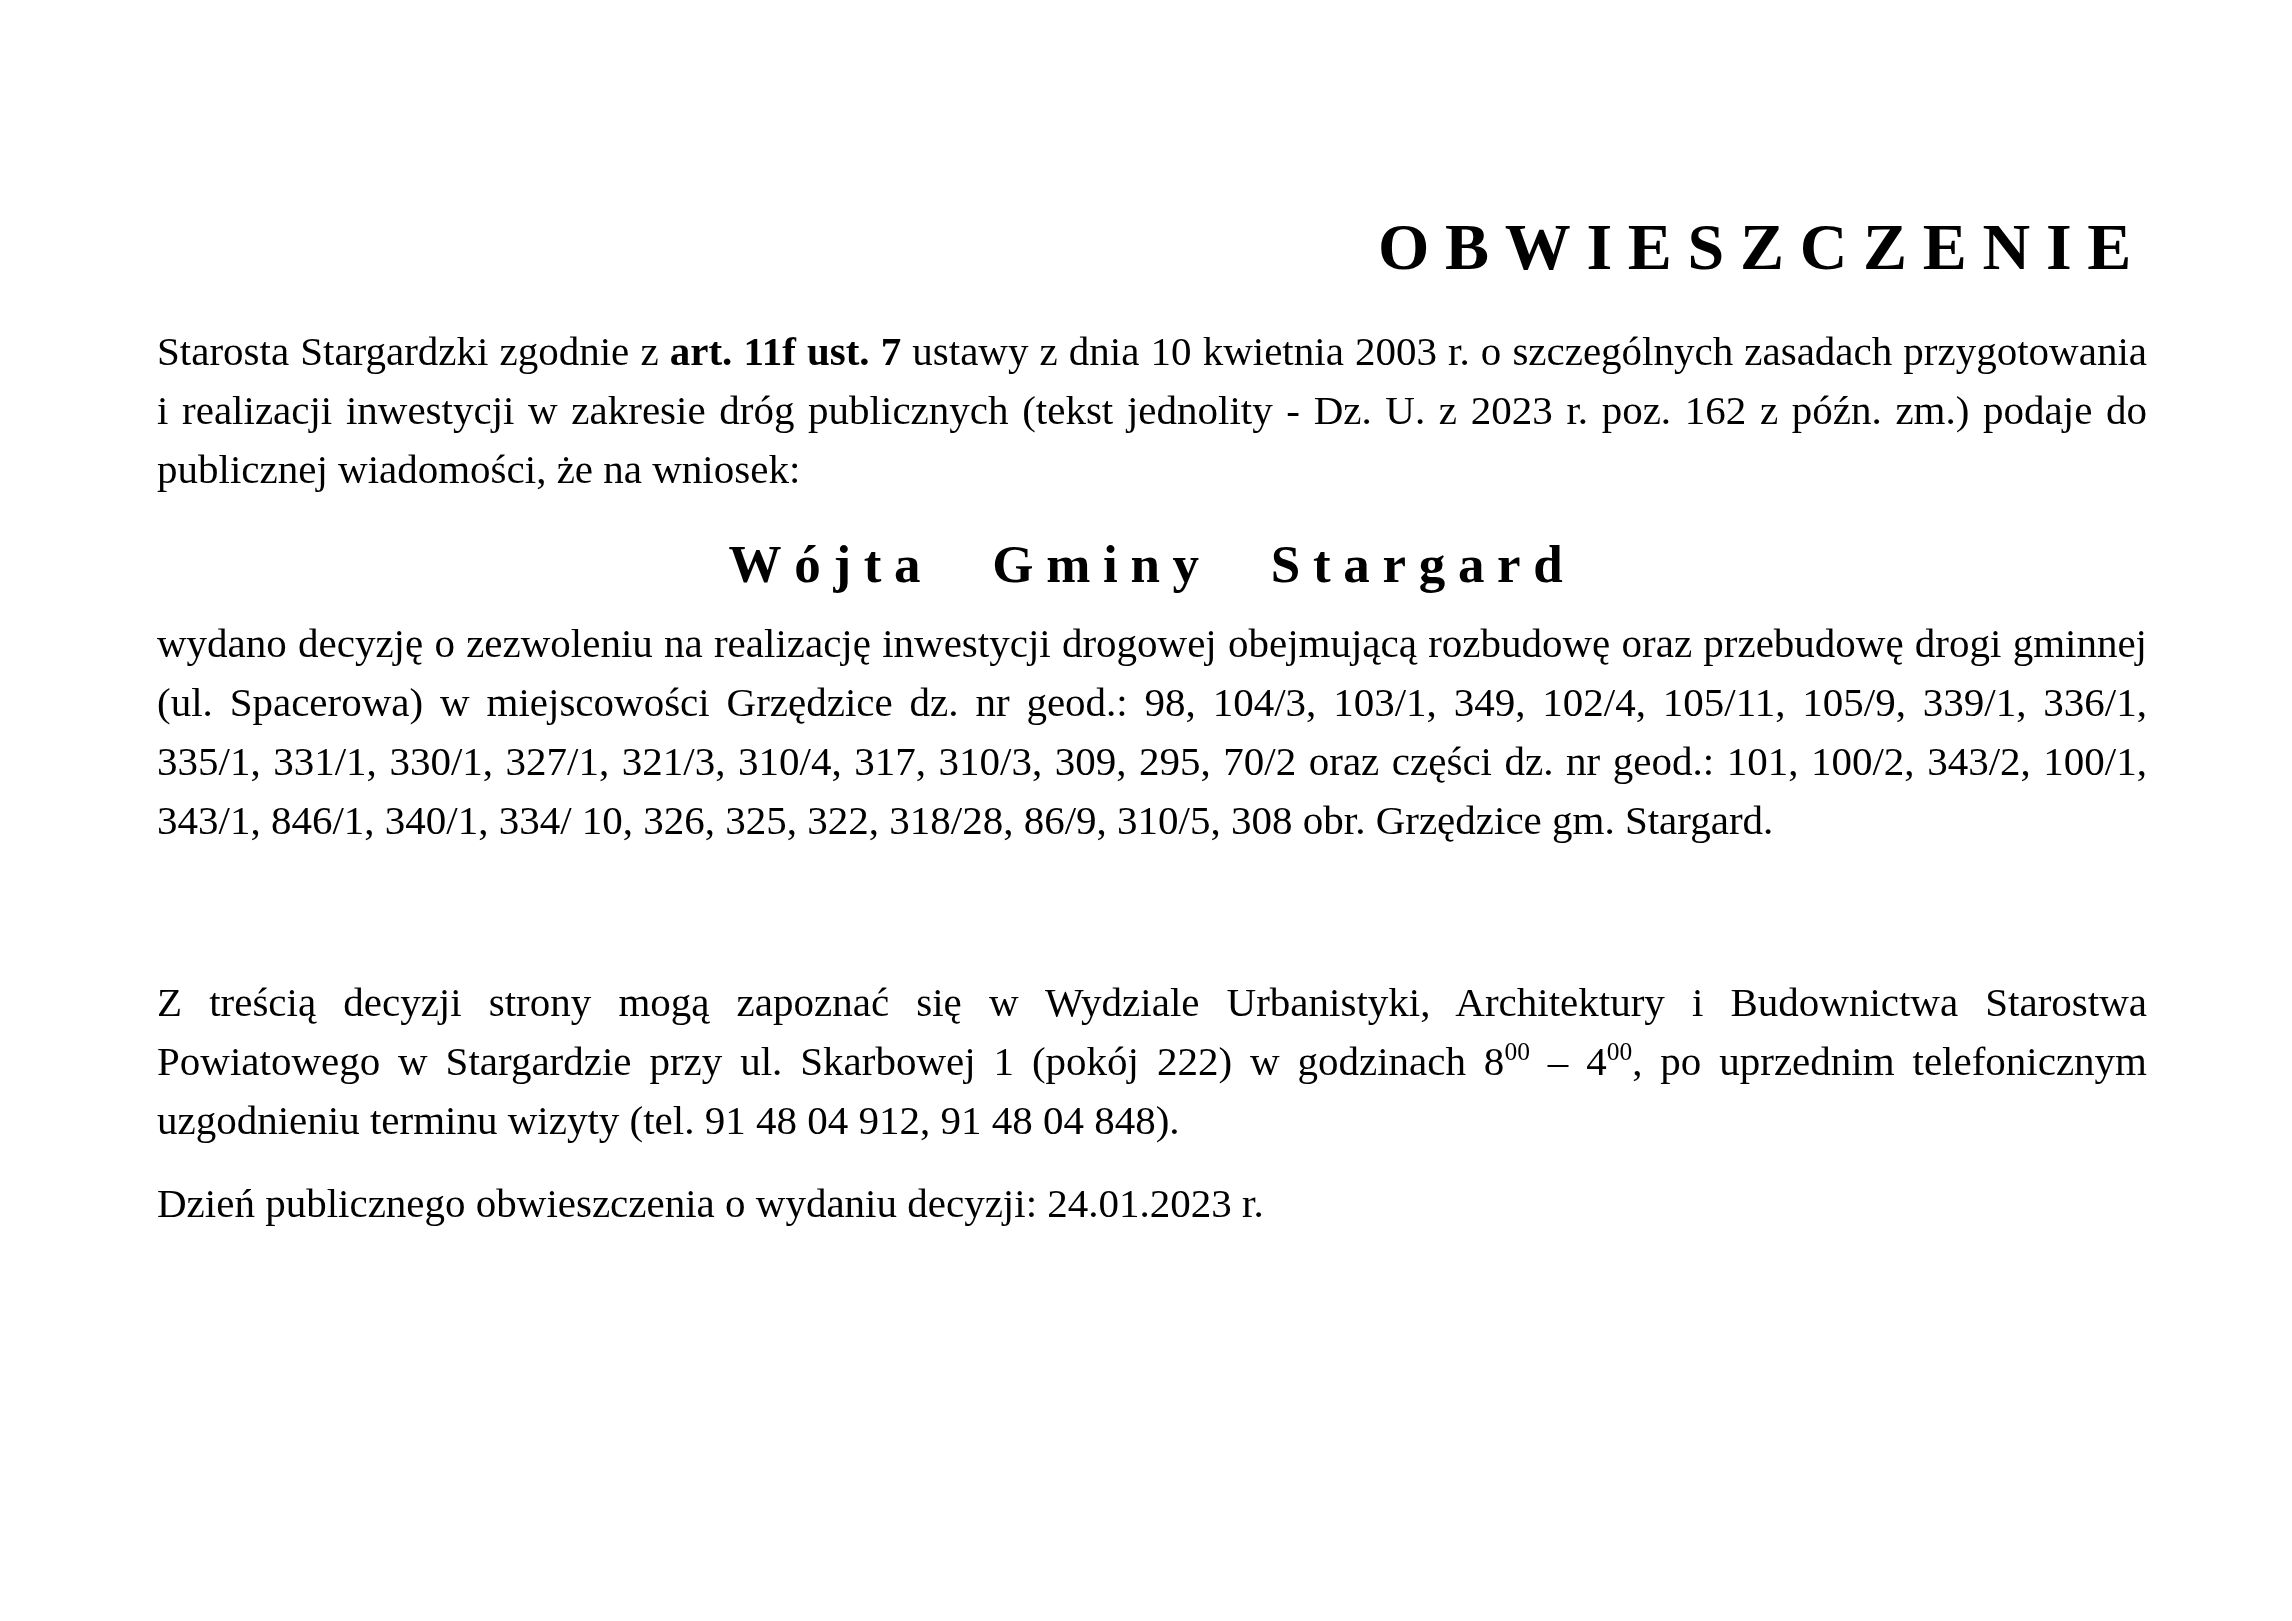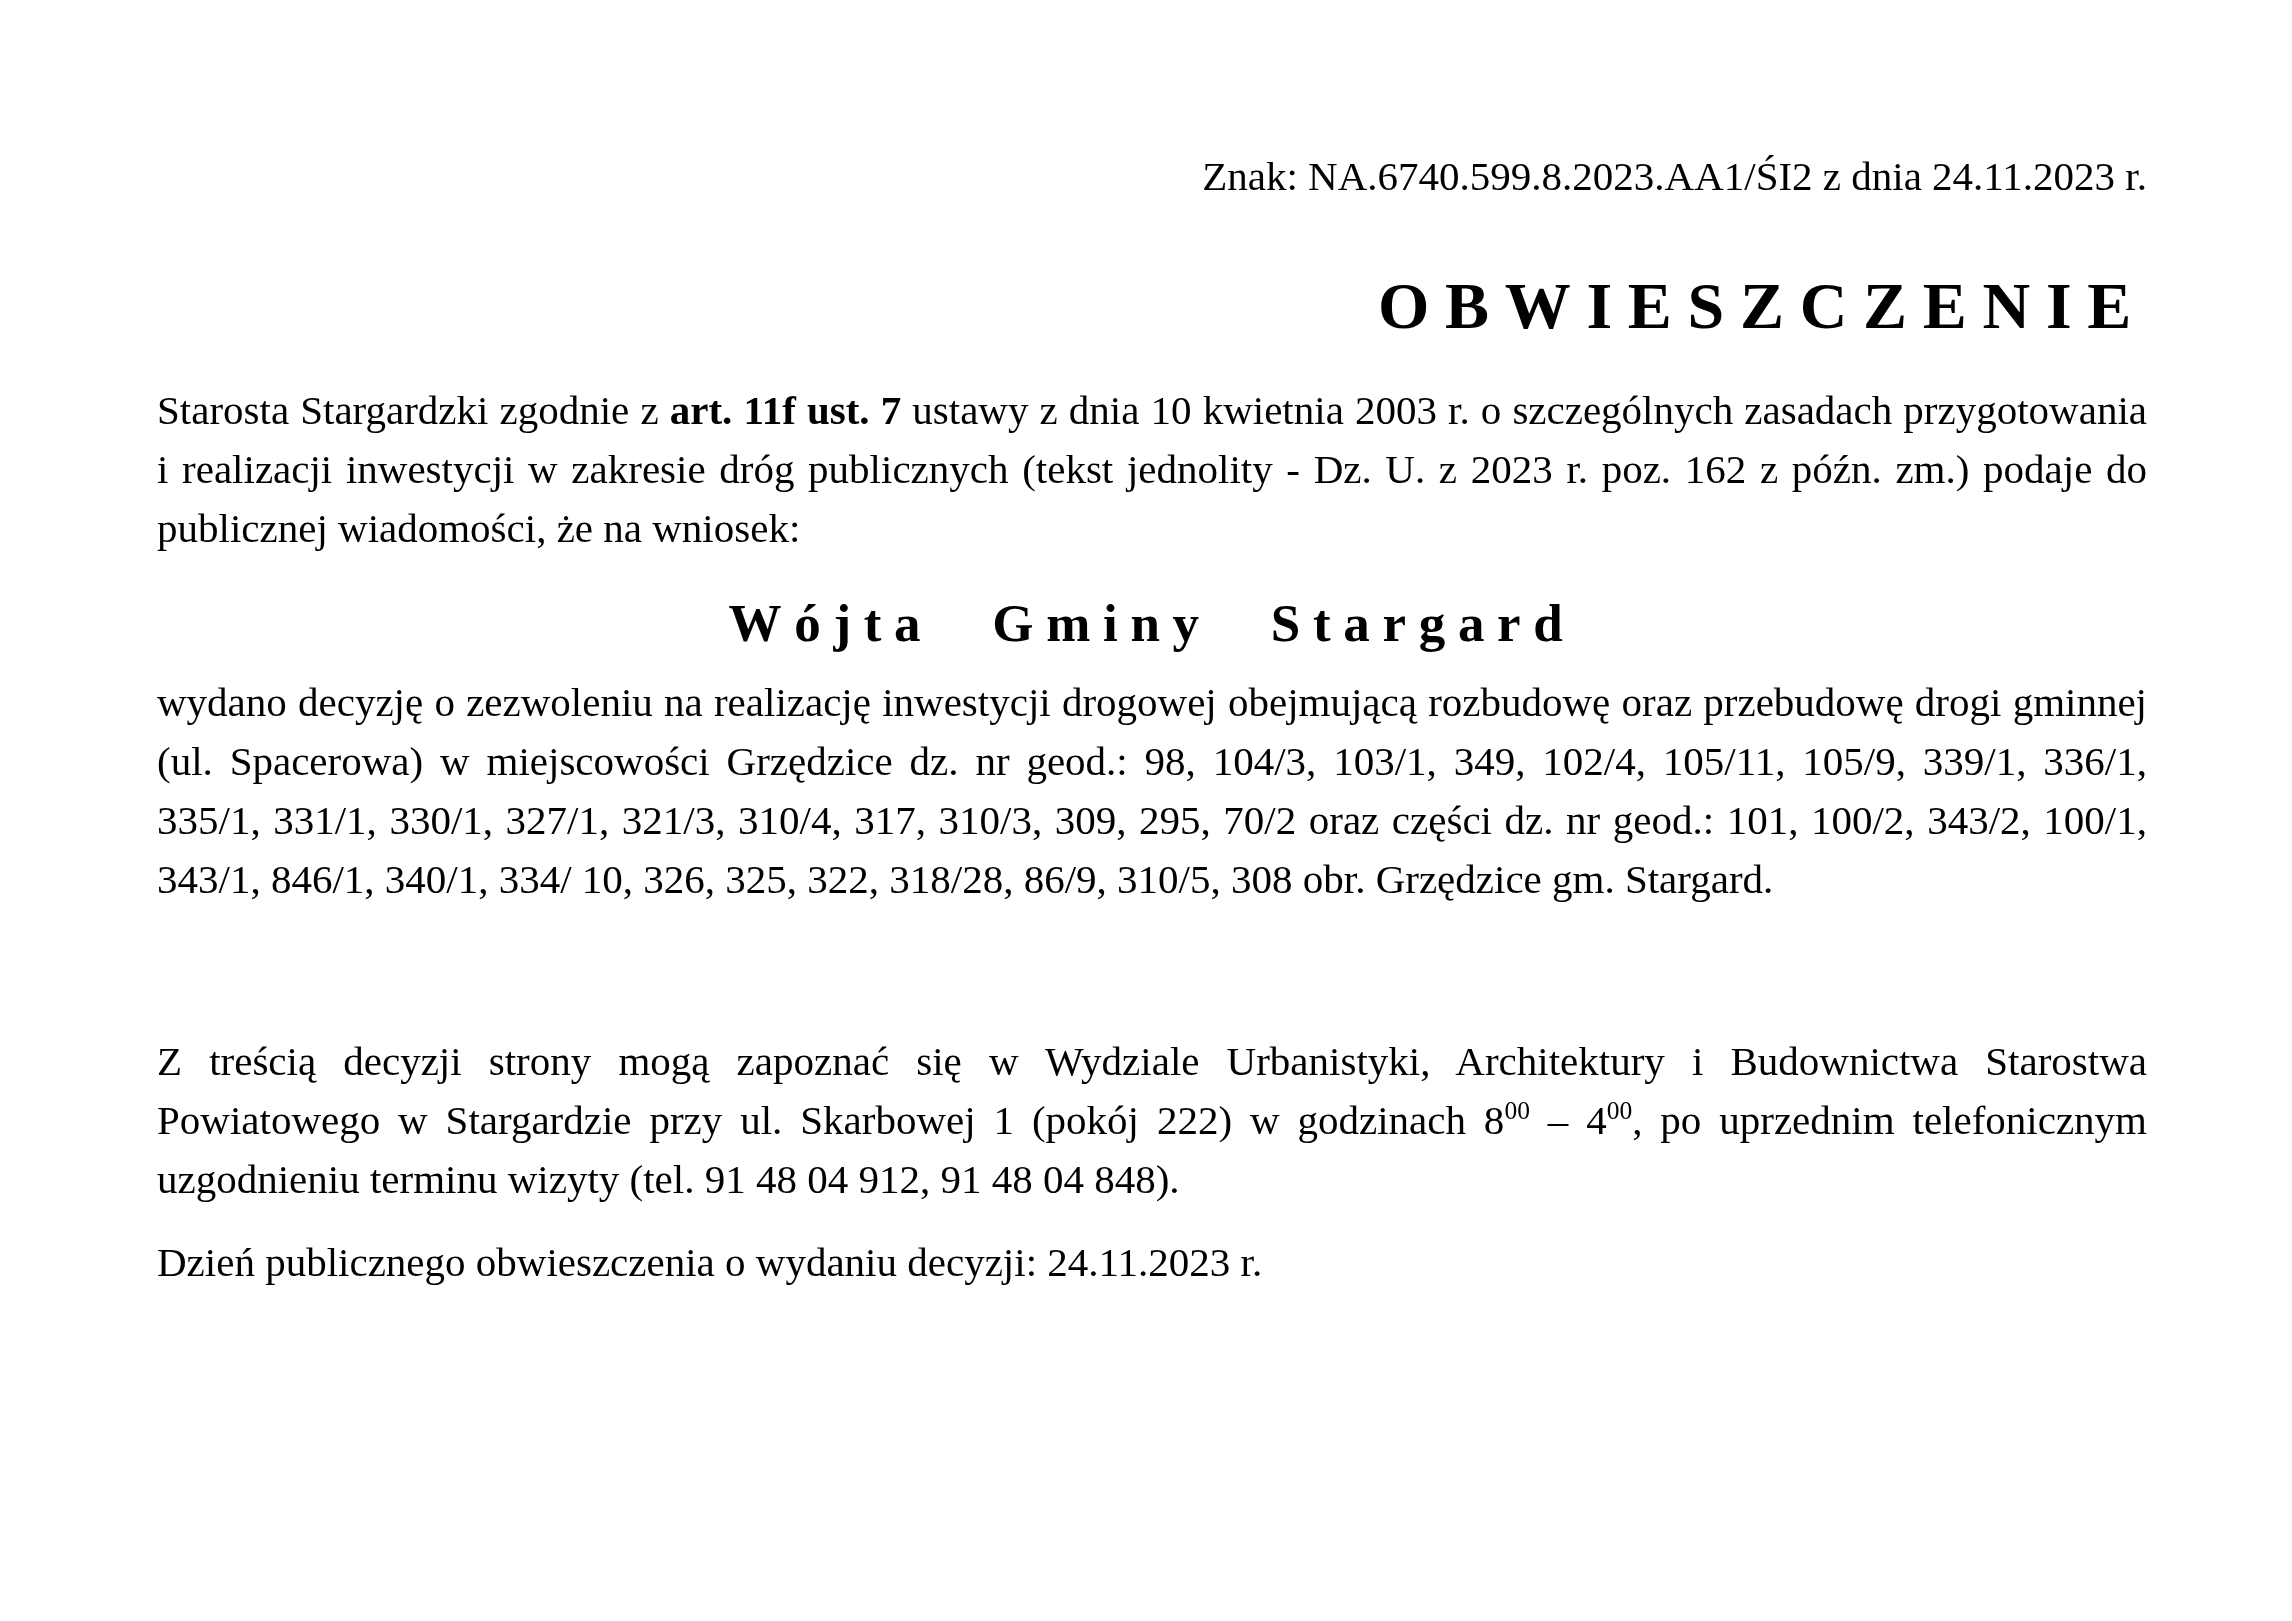--- a/index.html
+++ b/index.html
@@ -71,29 +71,28 @@
     line-height: 0;
     vertical-align: super;
   }
   b { font-weight: bold; }
 </style>
 </head>
 <body>
 
 <div class="page">
 
-  <div class="ref-line">Znak: NA.6740.599.8.2023.AA1/ŚI2  z dnia 24.11.2023 r.</div>
 
   <div class="doc-title">OBWIESZCZENIE</div>
 
   <div class="para intro-para"><span>Starosta Stargardzki zgodnie z </span><b>art. 11f ust. 7</b><span> ustawy z dnia 10 kwietnia 2003 r. o szczególnych zasadach przygotowania i realizacji inwestycji w zakresie dróg publicznych (tekst jednolity - Dz. U. z 2023 r. poz. 162 z późn. zm.) podaje do publicznej wiadomości, że na wniosek:</span></div>
 
   <div class="applicant-heading">Wójta Gminy Stargard</div>
 
   <div class="para decision-para">wydano decyzję o zezwoleniu na realizację inwestycji drogowej obejmującą rozbudowę oraz przebudowę drogi gminnej (ul. Spacerowa) w miejscowości Grzędzice  dz. nr geod.: 98, 104/3, 103/1, 349, 102/4, 105/11, 105/9, 339/1, 336/1, 335/1, 331/1, 330/1, 327/1, 321/3, 310/4, 317, 310/3, 309, 295, 70/2 oraz części dz. nr geod.: 101, 100/2, 343/2, 100/1, 343/1, 846/1, 340/1, 334/ 10, 326, 325, 322, 318/28, 86/9, 310/5, 308 obr. Grzędzice gm. Stargard.</div>
 
   <div class="para visit-para"><span>Z treścią decyzji strony mogą zapoznać się w Wydziale Urbanistyki, Architektury i Budownictwa Starostwa Powiatowego w Stargardzie przy ul. Skarbowej 1 (pokój 222) w godzinach 8</span><sup>00</sup><span> – 4</span><sup>00</sup><span>, po uprzednim telefonicznym uzgodnieniu terminu wizyty (tel. 91 48 04 912, 91 48 04 848).</span></div>
 
-  <div class="date-line">Dzień publicznego obwieszczenia o wydaniu decyzji: 24.11.2023 r.</div>
+  <div class="date-line">Dzień publicznego obwieszczenia o wydaniu decyzji: 24.01.2023 r.</div>
 
 
 </div>
 
 
 </body></html>

